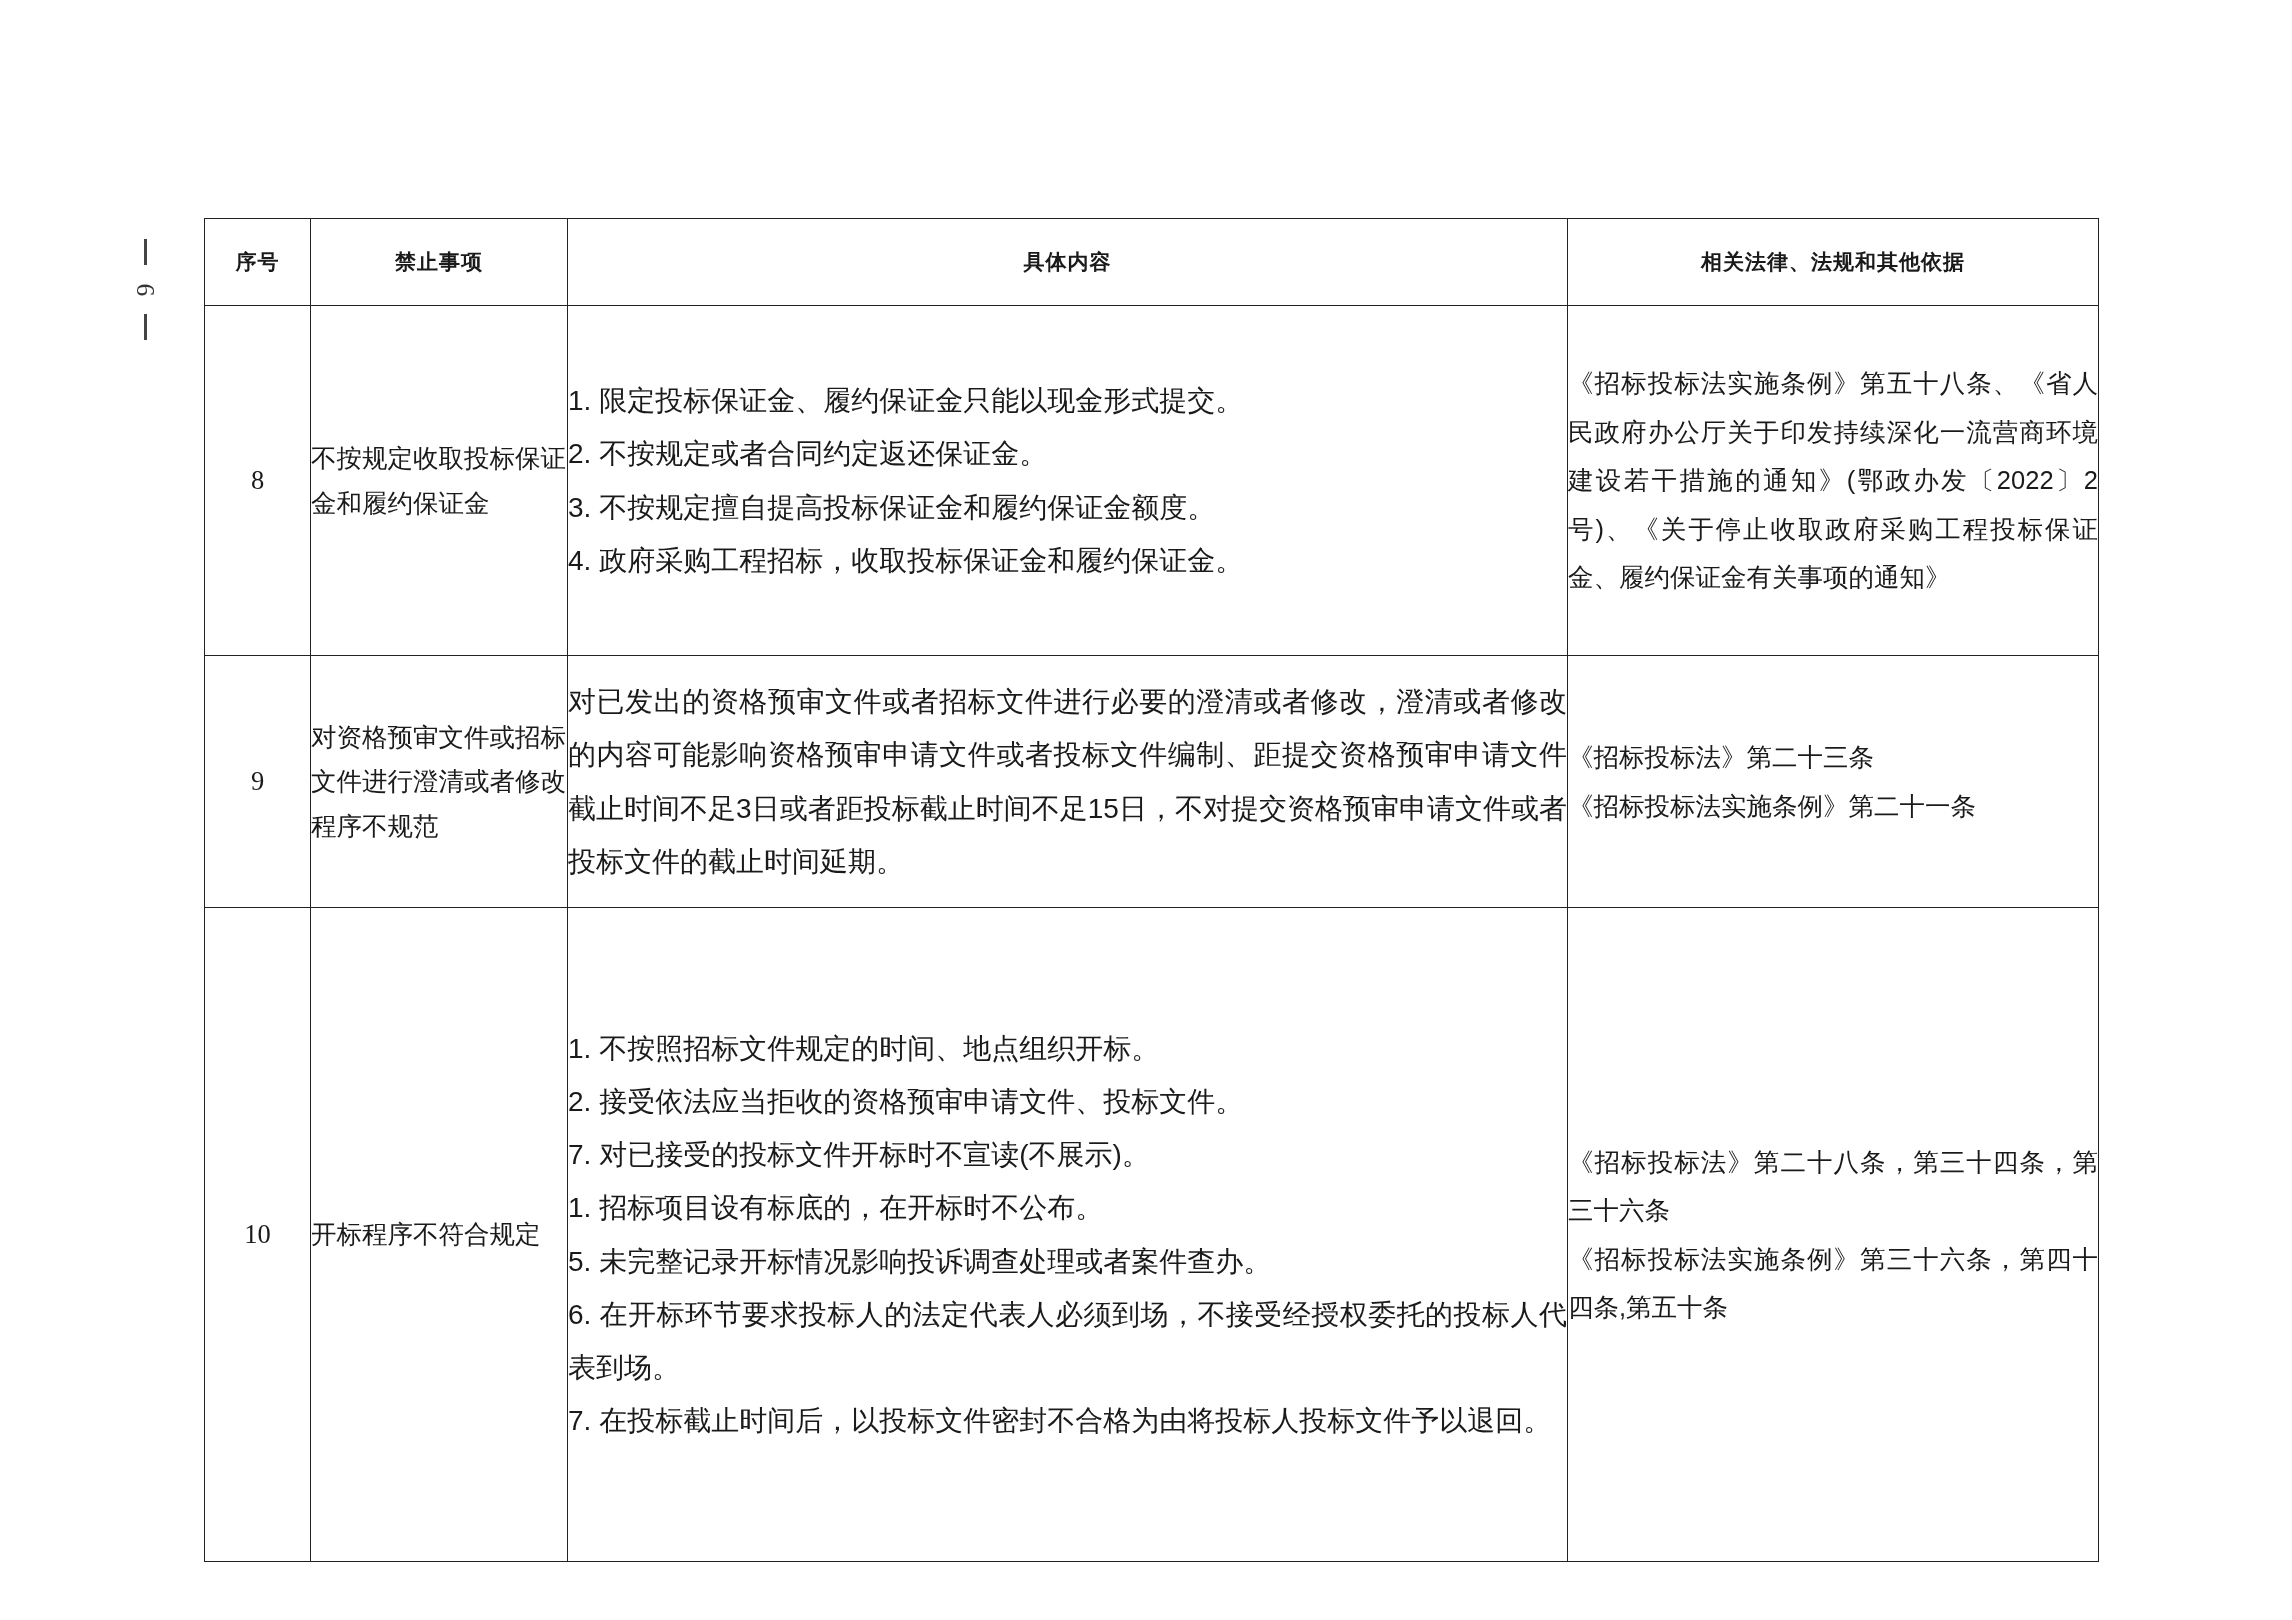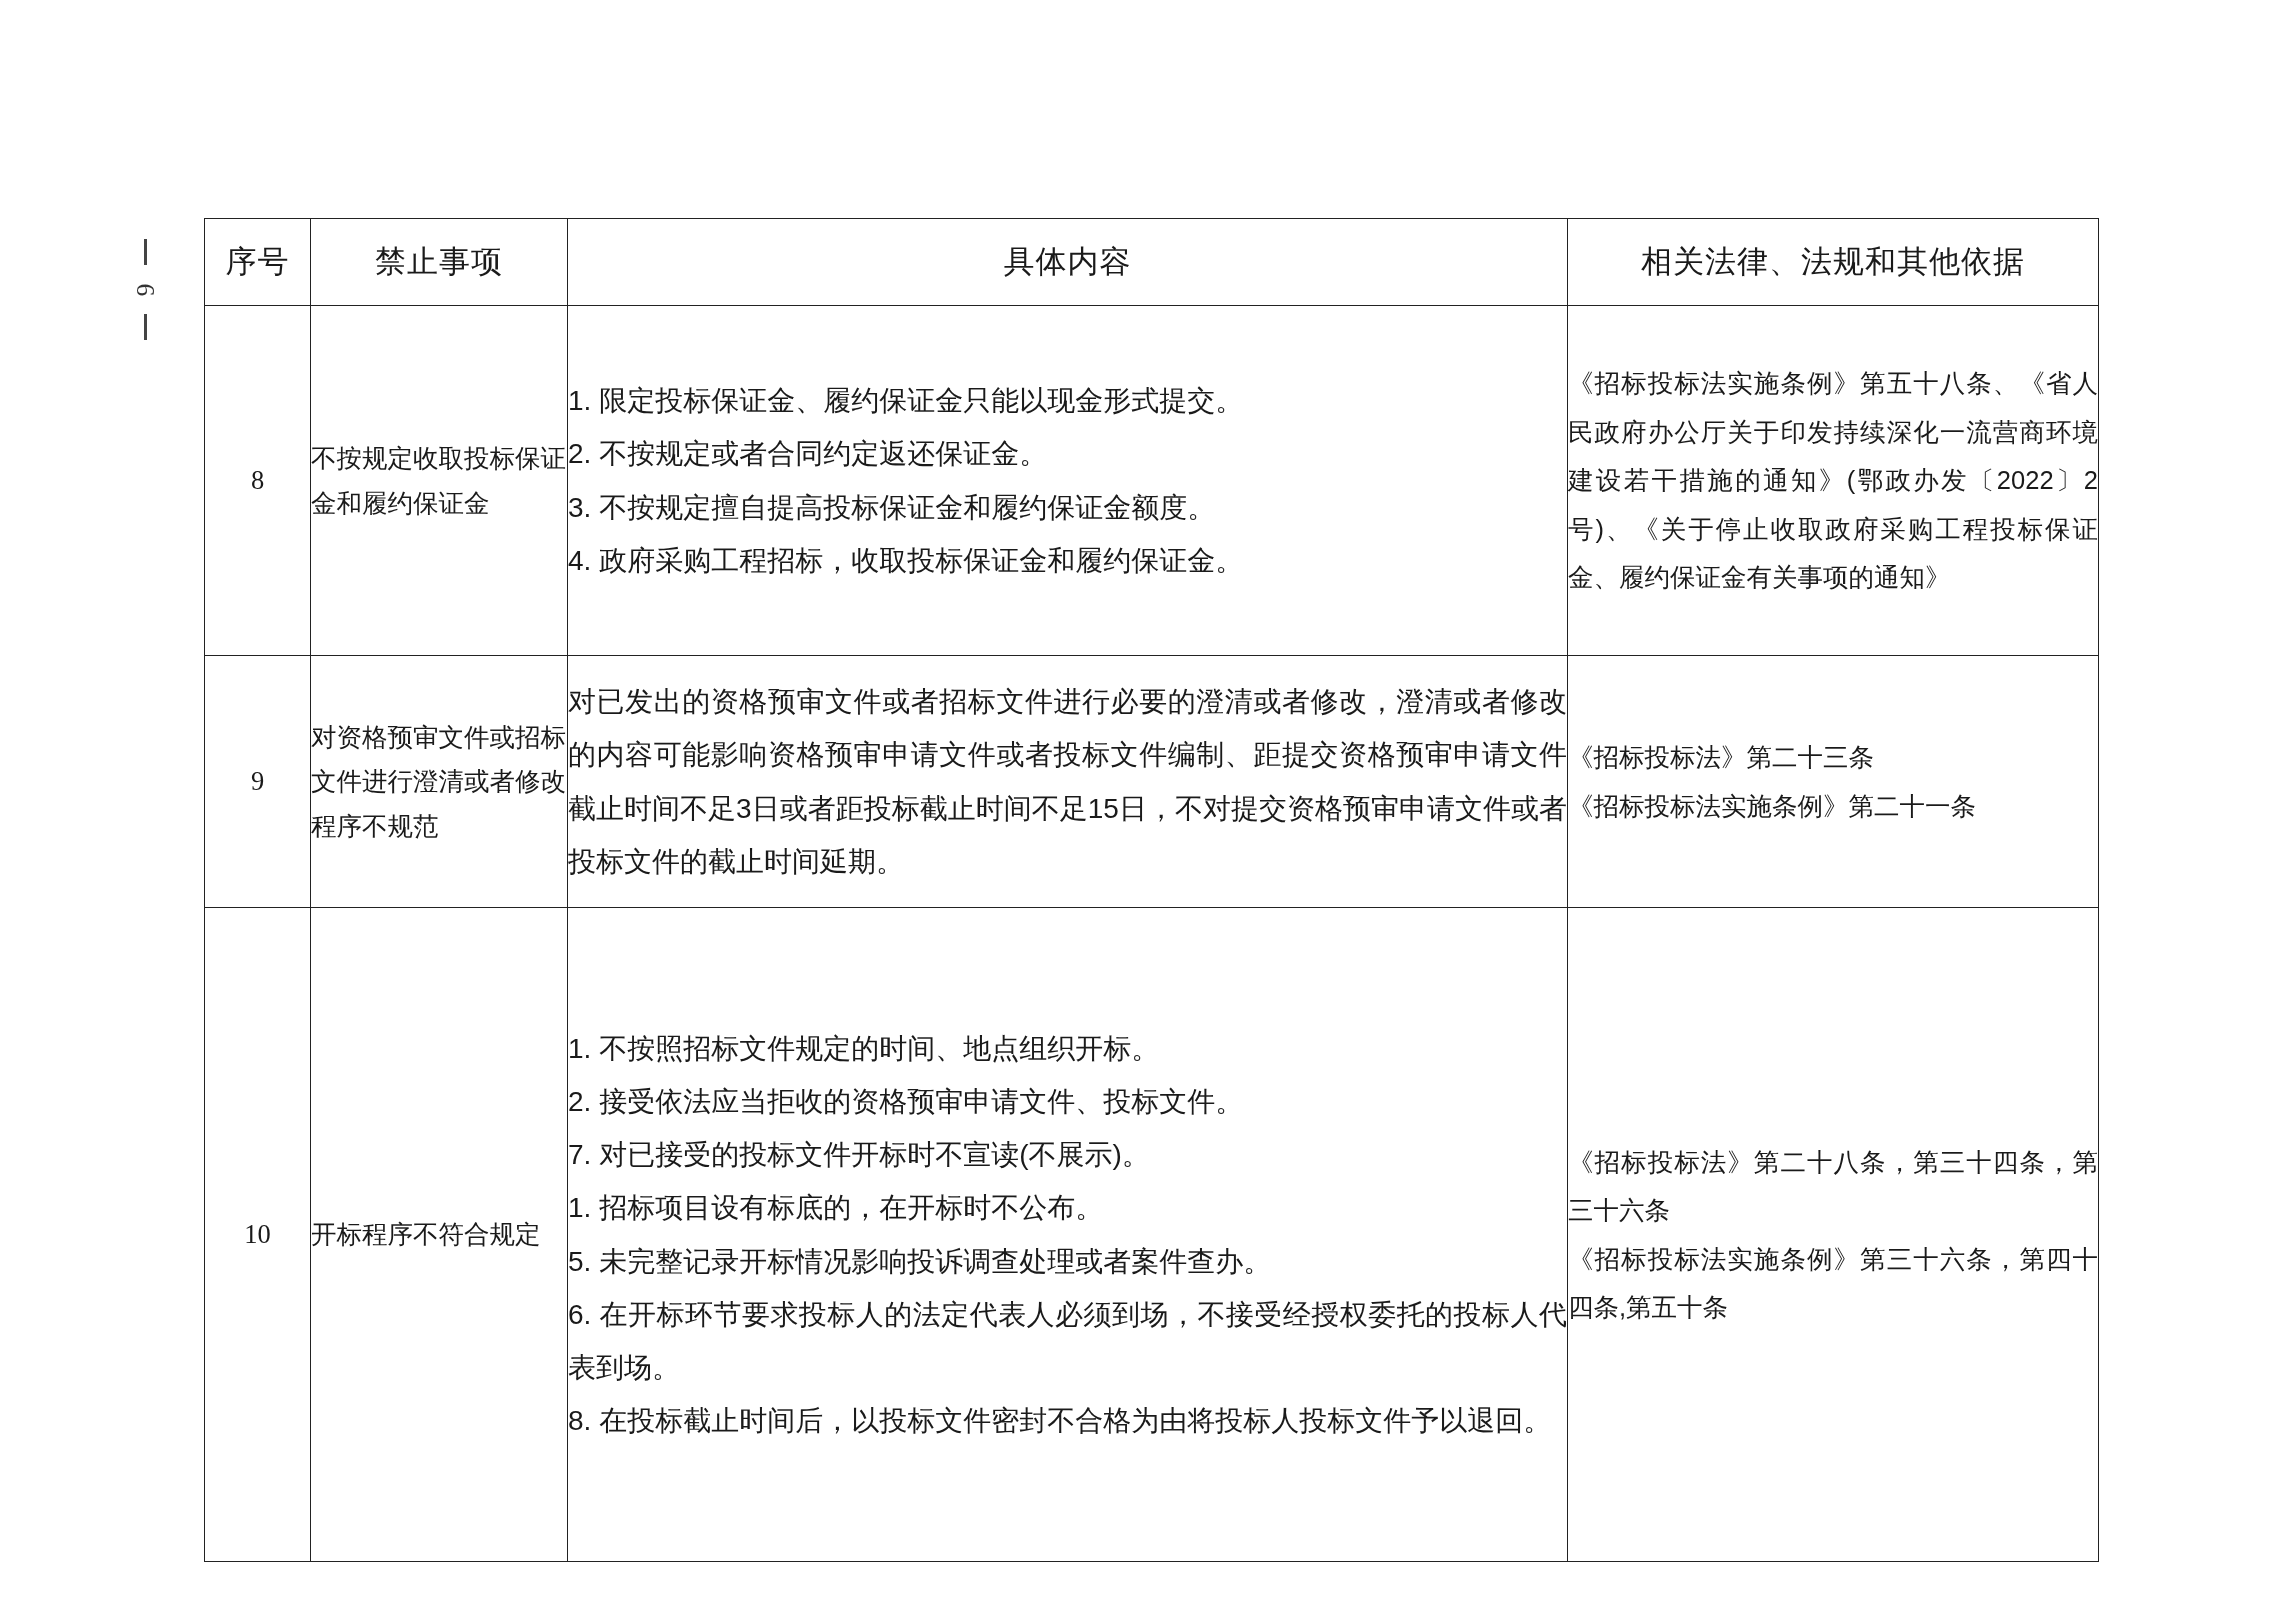--- a/index.html
+++ b/index.html
@@ -65,22 +65,22 @@
   }
 
   col.c-no      { width: 106px; }
   col.c-item    { width: 257px; }
   col.c-content { width: 1000px; }
   col.c-basis   { width: 531px; }
 
   .hdr td {
     height: 86px;
     text-align: center;
-    font-size: 31px;
-    font-weight: normal;
+    font-size: 21px;
+    font-weight: bold;
     letter-spacing: 1px;
     font-family: "Liberation Sans", "DejaVu Sans", sans-serif;
   }
 
   .cell-no {
     text-align: center;
     font-size: 26.5px;
     font-family: "Liberation Serif", serif;
   }
 
@@ -181,21 +181,21 @@
         <td class="cell-no">10</td>
         <td class="cell-item">开标程序不符合规定</td>
         <td class="cell-content">
           <div class="lines">
             <div>1. 不按照招标文件规定的时间、地点组织开标。</div>
             <div>2. 接受依法应当拒收的资格预审申请文件、投标文件。</div>
             <div>7. 对已接受的投标文件开标时不宣读(不展示)。</div>
             <div>1. 招标项目设有标底的，在开标时不公布。</div>
             <div>5. 未完整记录开标情况影响投诉调查处理或者案件查办。</div>
             <div>6. 在开标环节要求投标人的法定代表人必须到场，不接受经授权委托的投标人代表到场。</div>
-            <div>8. 在投标截止时间后，以投标文件密封不合格为由将投标人投标文件予以退回。</div>
+            <div>7. 在投标截止时间后，以投标文件密封不合格为由将投标人投标文件予以退回。</div>
           </div>
         </td>
         <td class="cell-basis basis-mid">
           <div class="lines">
             <div>《招标投标法》第二十八条，第三十四条，第三十六条</div>
             <div>《招标投标法实施条例》第三十六条，第四十四条,第五十条</div>
           </div>
         </td>
       </tr>
     </tbody>

